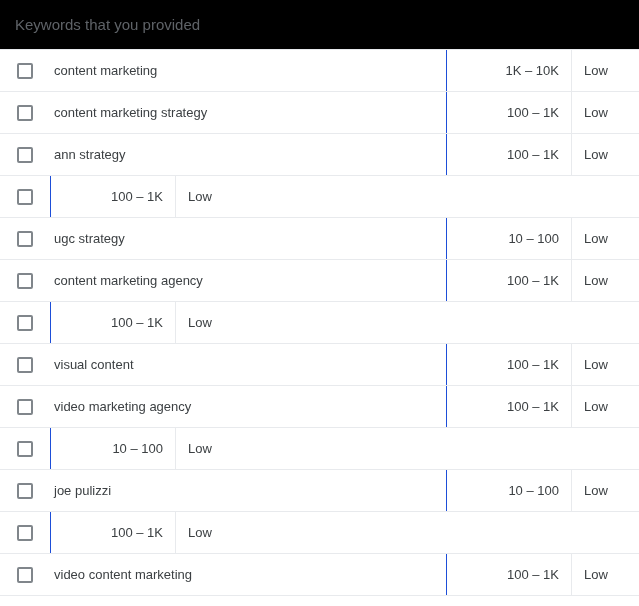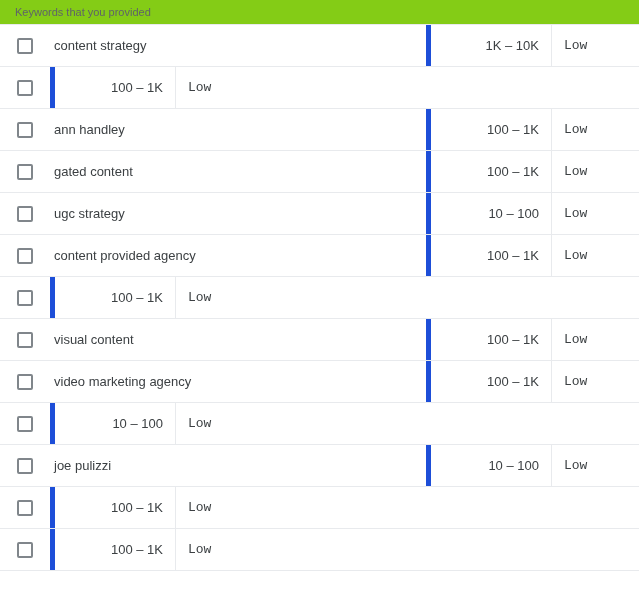--- a/index.html
+++ b/index.html
@@ -8,23 +8,23 @@
       padding: 0;
     }
     body {
       font-family: Arial, Roboto, sans-serif;
       font-size: 13px;
       color: #3c4043;
       background: #fff;
       width: 639px;
     }
     .section-header {
-      background: #84cc16;
-      padding: 6px 15px;
-      font-size: 11px;
+      background: #000000;
+      padding: 16px 15px;
+      font-size: 15px;
       color: #5f6368;
       border-bottom: 1px solid #e8eaed;
     }
     .row {
       display: flex;
       align-items: center;
       border-bottom: 1px solid #e8eaed;
       min-height: 42px;
     }
     .cell-checkbox {
@@ -43,93 +43,92 @@
     .cell-keyword {
       flex: 1;
       padding: 0 4px;
       color: #3c4043;
     }
     .cell-volume {
       width: 125px;
       text-align: center;
       padding-right: 12px;
       color: #3c4043;
-      border-left: 5px solid #1d4ed8;
+      border-left: 1px solid #1d4ed8;
       align-self: stretch;
       display: flex;
       align-items: center;
       justify-content: flex-end;
     }
     .cell-competition {
-      width: 88px;
+      width: 68px;
       padding-left: 12px;
       color: #3c4043;
       border-left: 1px solid #e8eaed;
       align-self: stretch;
       display: flex;
       align-items: center;
-      font-family: Liberation Mono, monospace;
     }
   </style>
 </head>
 <body>
 
 <div>
 
   <div class="section-header">Keywords that you provided</div>
 
   <div id="provided-rows">
       <div class="row">
         <div class="cell-checkbox">
           <div class="checkbox"></div>
         </div>
-        <div class="cell-keyword">content strategy</div>
+        <div class="cell-keyword">content marketing</div>
         <div class="cell-volume">1K – 10K</div>
         <div class="cell-competition">Low</div>
       </div>
     </div>
 
 
   <div id="ideas-rows">
       <div class="row">
         <div class="cell-checkbox">
           <div class="checkbox"></div>
         </div>
+        <div class="cell-keyword">content marketing strategy</div>
         <div class="cell-volume">100 – 1K</div>
         <div class="cell-competition">Low</div>
       </div>
       <div class="row">
         <div class="cell-checkbox">
           <div class="checkbox"></div>
         </div>
-        <div class="cell-keyword">ann handley</div>
+        <div class="cell-keyword">ann strategy</div>
         <div class="cell-volume">100 – 1K</div>
         <div class="cell-competition">Low</div>
       </div>
       <div class="row">
         <div class="cell-checkbox">
           <div class="checkbox"></div>
         </div>
-        <div class="cell-keyword">gated content</div>
         <div class="cell-volume">100 – 1K</div>
         <div class="cell-competition">Low</div>
       </div>
       <div class="row">
         <div class="cell-checkbox">
           <div class="checkbox"></div>
         </div>
         <div class="cell-keyword">ugc strategy</div>
         <div class="cell-volume">10 – 100</div>
         <div class="cell-competition">Low</div>
       </div>
       <div class="row">
         <div class="cell-checkbox">
           <div class="checkbox"></div>
         </div>
-        <div class="cell-keyword">content provided agency</div>
+        <div class="cell-keyword">content marketing agency</div>
         <div class="cell-volume">100 – 1K</div>
         <div class="cell-competition">Low</div>
       </div>
       <div class="row">
         <div class="cell-checkbox">
           <div class="checkbox"></div>
         </div>
         <div class="cell-volume">100 – 1K</div>
         <div class="cell-competition">Low</div>
       </div>
@@ -168,18 +167,19 @@
         <div class="cell-checkbox">
           <div class="checkbox"></div>
         </div>
         <div class="cell-volume">100 – 1K</div>
         <div class="cell-competition">Low</div>
       </div>
       <div class="row">
         <div class="cell-checkbox">
           <div class="checkbox"></div>
         </div>
+        <div class="cell-keyword">video content marketing</div>
         <div class="cell-volume">100 – 1K</div>
         <div class="cell-competition">Low</div>
       </div>
     </div>
 
 </div>
 
 </body></html>

